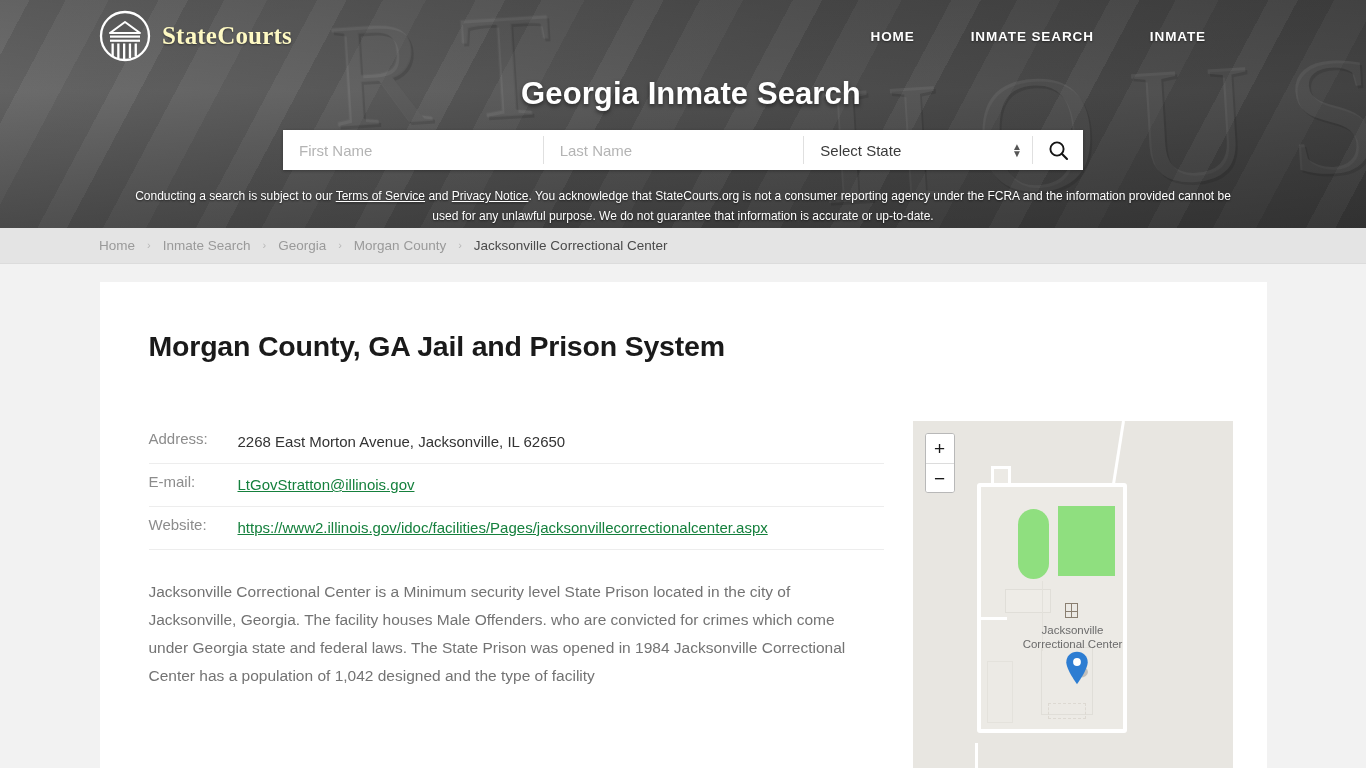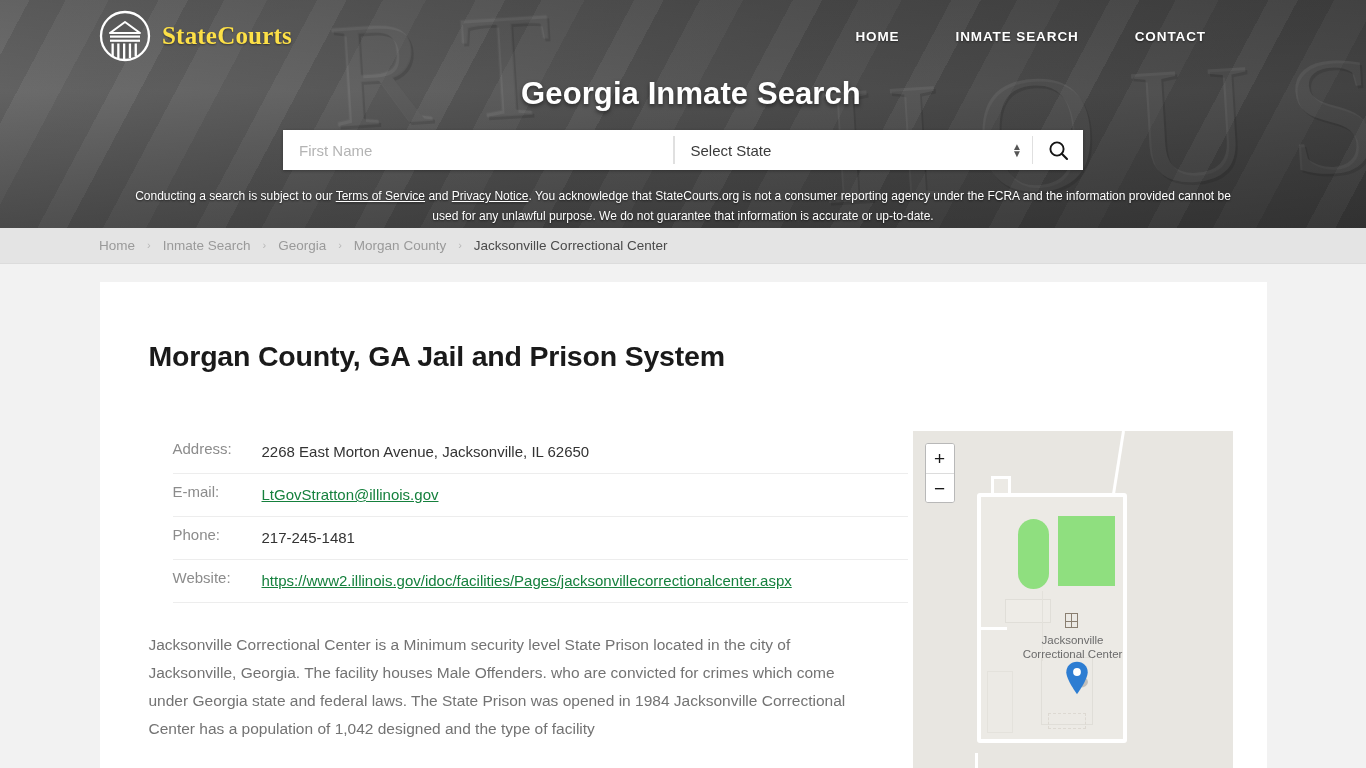--- a/index.html
+++ b/index.html
@@ -68,21 +68,21 @@
   .topbar {
     display: flex;
     align-items: center;
     justify-content: space-between;
     padding: 10px 160px 0 99px;
     height: 62px;
   }
   .brand { display: flex; align-items: center; gap: 11px; }
   .brand-logo { width: 52px; height: 52px; flex: none; display:block; }
   .brand-name {
-    color: #fde047;
+    color: #fef9c3;
     font-family: "Liberation Serif", serif;
     font-weight: bold;
     font-size: 25px;
     letter-spacing: 0.2px;
     text-shadow: 0 1px 2px rgba(0,0,0,0.45);
   }
   .mainnav { display: flex; align-items: center; gap: 56px; }
   .mainnav a {
     color: #ffffff;
     font-size: 13.5px;
@@ -208,30 +208,30 @@
     margin: 18px auto 0 auto;
     background: #ffffff;
     min-height: 490px;
     padding: 46px 49px 0 49px;
     position: relative;
   }
   .page-title {
     font-size: 28.5px;
     font-weight: bold;
     color: #1a1a1a;
-    margin: 12px 0 58px 0;
+    margin: 2px 0 58px 0;
     letter-spacing: -0.2px;
   }
 
   .content-cols { display: flex; align-items: flex-start; }
   .col-left { width: 735px; flex: none; }
   .col-right { width: 320px; flex: none; margin-left: 29px; }
 
   
-  .info-table { width: 735px; border-collapse: collapse; margin-left: 24px; }
+  .info-table { width: 735px; border-collapse: collapse; }
   .info-table tr { border-bottom: 1px solid #ededed; }
   .info-table td { padding: 9px 0 9px 0; vertical-align: top; font-size: 15px; }
   .info-label { width: 89px; color: #8c8c8c; white-space: nowrap; }
   .info-value { color: #333333; line-height: 24px; }
   .info-value a { color: #15803d; text-decoration: underline; }
 
   
   .body-copy {
     margin: 28px 0 0 0;
     font-size: 15.5px;
@@ -410,29 +410,30 @@
           <rect x="24.0" y="33.5" width="2.3" height="15.5" fill="#ffffff"></rect>
           <rect x="29.8" y="33.5" width="2.3" height="14.5" fill="#ffffff"></rect>
           <rect x="35.6" y="33.5" width="2.3" height="13" fill="#ffffff"></rect>
         </svg>
         <span class="brand-name">StateCourts</span>
       </div>
 
       <nav class="mainnav">
         <a href="#">HOME</a>
         <a href="#">INMATE SEARCH</a>
-        <a href="#">CONTACT</a>
+        <a href="#">INMATE</a>
       </nav>
     </div>
 
     <h1 class="hero-title">Georgia Inmate Search</h1>
 
     <div class="searchbar">
       <input class="sb-field" type="text" placeholder="First Name" style="">
       <div class="sb-sep"></div>
+      <input class="sb-field" type="text" placeholder="Last Name" style="">
       <div class="sb-sep"></div>
       <div class="sb-select-wrap">
         <select class="sb-select">
           <option>Select State</option>
         </select>
         <span class="sb-spin">▲<br>▼</span>
       </div>
       <div class="sb-sep"></div>
       <button class="sb-btn">
         <svg width="21" height="21" viewBox="0 0 21 21">
@@ -472,24 +473,20 @@
           <tbody>
             <tr>
               <td class="info-label">Address:</td>
               <td class="info-value">2268 East Morton Avenue, Jacksonville, IL 62650</td>
             </tr>
             <tr>
               <td class="info-label">E-mail:</td>
               <td class="info-value"><a href="#">LtGovStratton@illinois.gov</a></td>
             </tr>
             <tr>
-              <td class="info-label">Phone:</td>
-              <td class="info-value">217-245-1481</td>
-            </tr>
-            <tr>
               <td class="info-label">Website:</td>
               <td class="info-value"><a href="#">https://www2.illinois.gov/idoc/facilities/Pages/jacksonvillecorrectionalcenter.aspx</a></td>
             </tr>
           </tbody>
         </table>
 
         <p class="body-copy">Jacksonville Correctional Center is a Minimum security level State Prison located in the city of Jacksonville, Georgia. The facility houses Male Offenders. who are convicted for crimes which come under Georgia state and federal laws. The State Prison was opened in 1984 Jacksonville Correctional Center has a population of 1,042 designed and the type of facility</p>
       </div>
 
       <div class="col-right">

